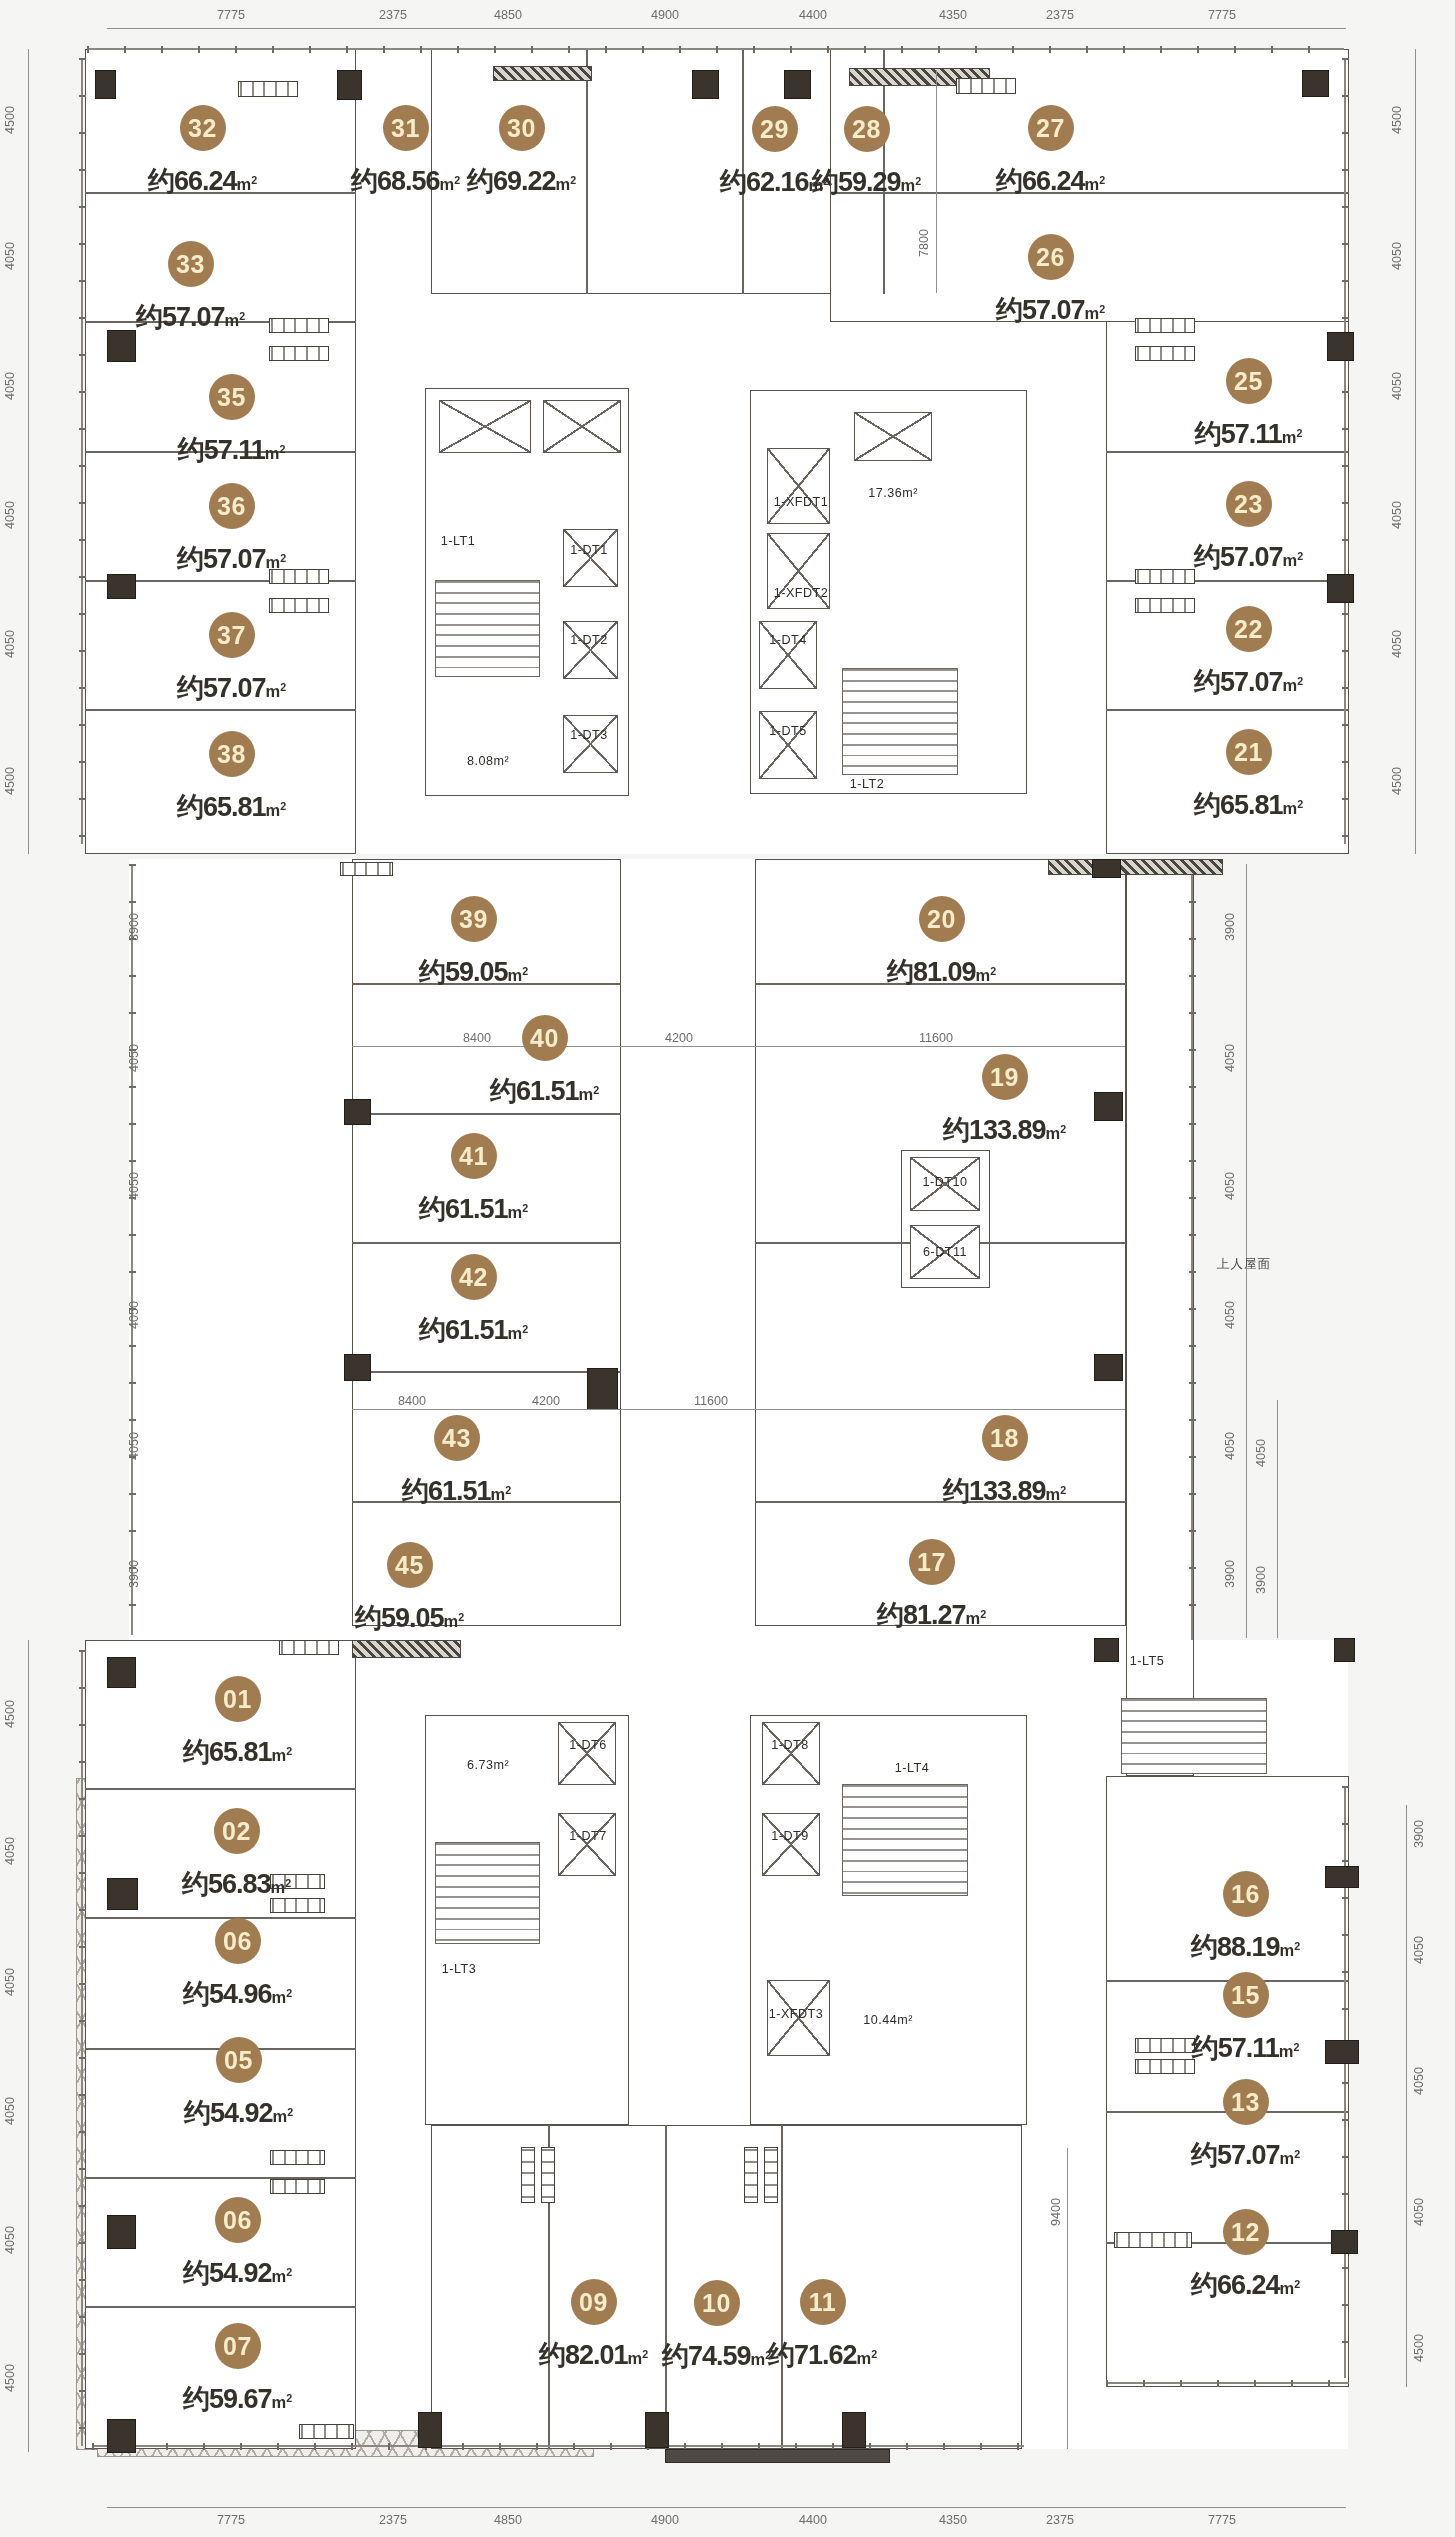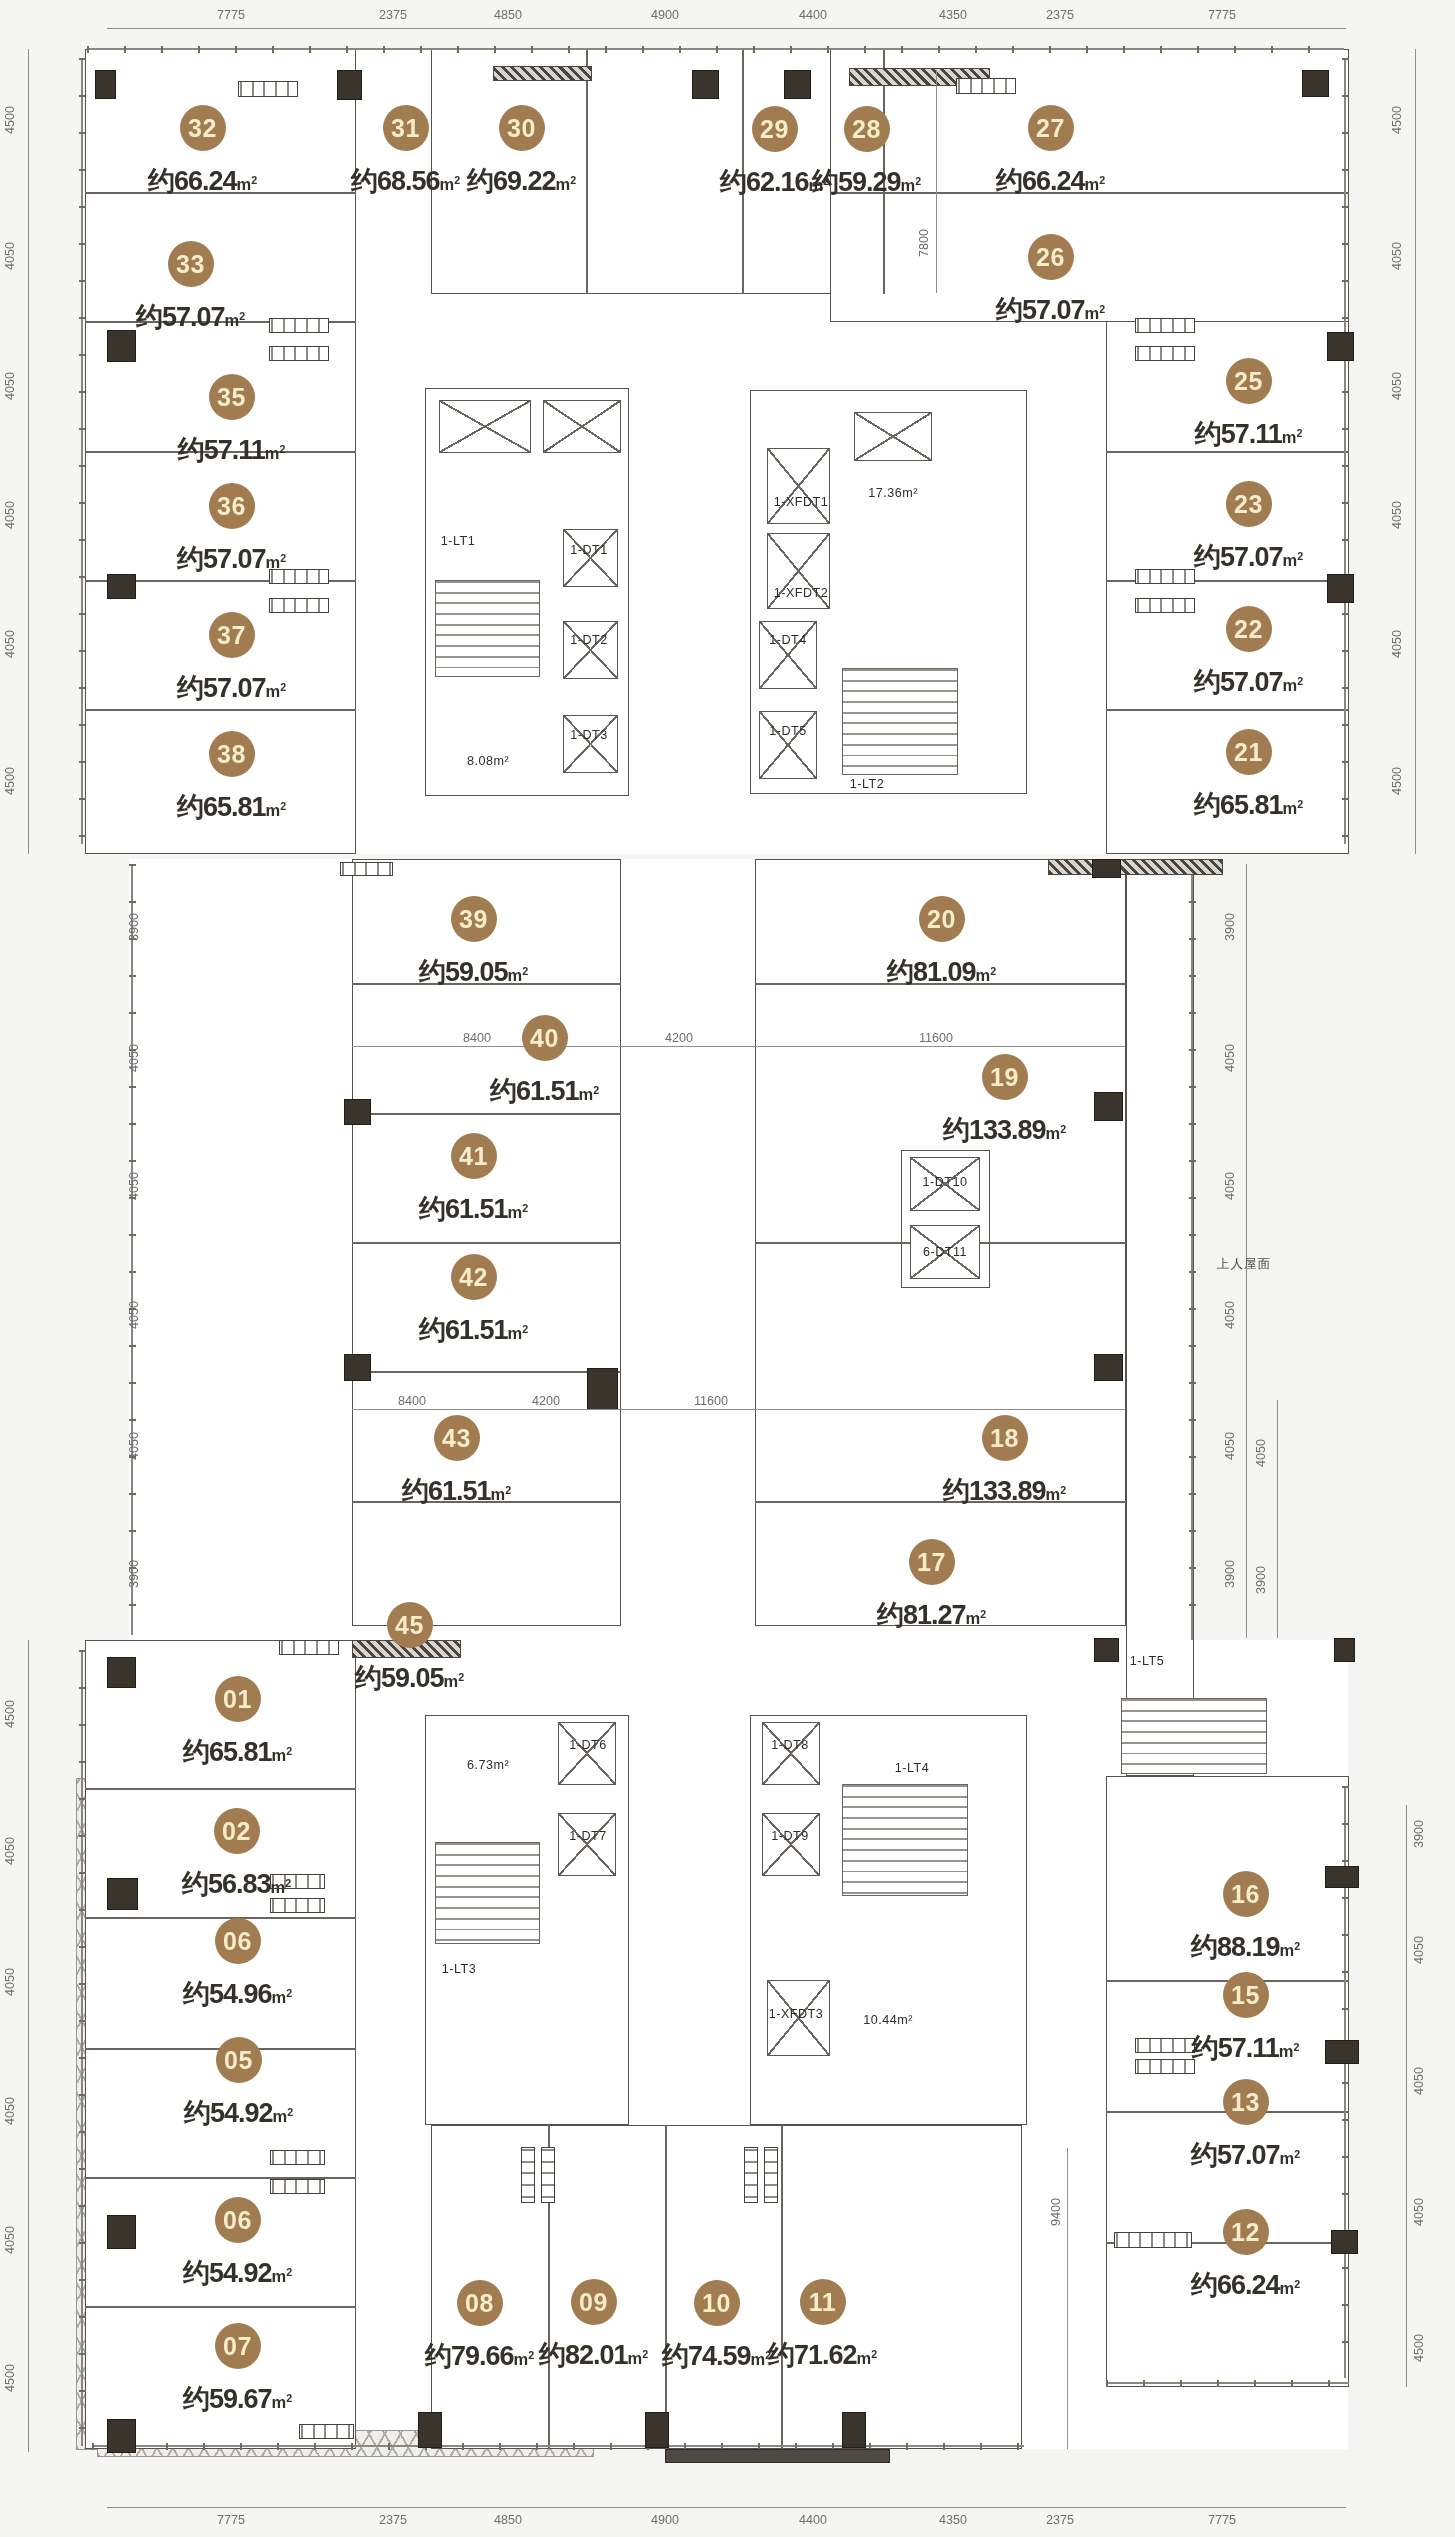--- a/index.html
+++ b/index.html
@@ -279,21 +279,21 @@
       <div class="area"><span>约61.51</span><span class="un">m<sup>2</sup></span></div>
     </div>
     <div class="unit" style="left: 357px; top: 1254px;">
       <div class="badge">42</div>
       <div class="area"><span>约61.51</span><span class="un">m<sup>2</sup></span></div>
     </div>
     <div class="unit" style="left: 340px; top: 1415px;">
       <div class="badge">43</div>
       <div class="area"><span>约61.51</span><span class="un">m<sup>2</sup></span></div>
     </div>
-    <div class="unit" style="left: 293px; top: 1602px;">
+    <div class="unit" style="left: 293px; top: 1542px;">
       <div class="badge">45</div>
       <div class="area"><span>约59.05</span><span class="un">m<sup>2</sup></span></div>
     </div>
     <div class="unit" style="left: 825px; top: 896px;">
       <div class="badge">20</div>
       <div class="area"><span>约81.09</span><span class="un">m<sup>2</sup></span></div>
     </div>
     <div class="unit" style="left: 888px; top: 1054px;">
       <div class="badge">19</div>
       <div class="area"><span>约133.89</span><span class="un">m<sup>2</sup></span></div>
@@ -322,24 +322,20 @@
       <div class="badge">05</div>
       <div class="area"><span>约54.92</span><span class="un">m<sup>2</sup></span></div>
     </div>
     <div class="unit" style="left: 121px; top: 2197px;">
       <div class="badge">06</div>
       <div class="area"><span>约54.92</span><span class="un">m<sup>2</sup></span></div>
     </div>
     <div class="unit" style="left: 121px; top: 2323px;">
       <div class="badge">07</div>
       <div class="area"><span>约59.67</span><span class="un">m<sup>2</sup></span></div>
-    </div>
-    <div class="unit" style="left: 363px; top: 2280px;">
-      <div class="badge">08</div>
-      <div class="area"><span>约79.66</span><span class="un">m<sup>2</sup></span></div>
     </div>
     <div class="unit" style="left: 477px; top: 2279px;">
       <div class="badge">09</div>
       <div class="area"><span>约82.01</span><span class="un">m<sup>2</sup></span></div>
     </div>
     <div class="unit" style="left: 600px; top: 2280px;">
       <div class="badge">10</div>
       <div class="area"><span>约74.59</span><span class="un">m<sup>2</sup></span></div>
     </div>
     <div class="unit" style="left: 706px; top: 2279px;">

